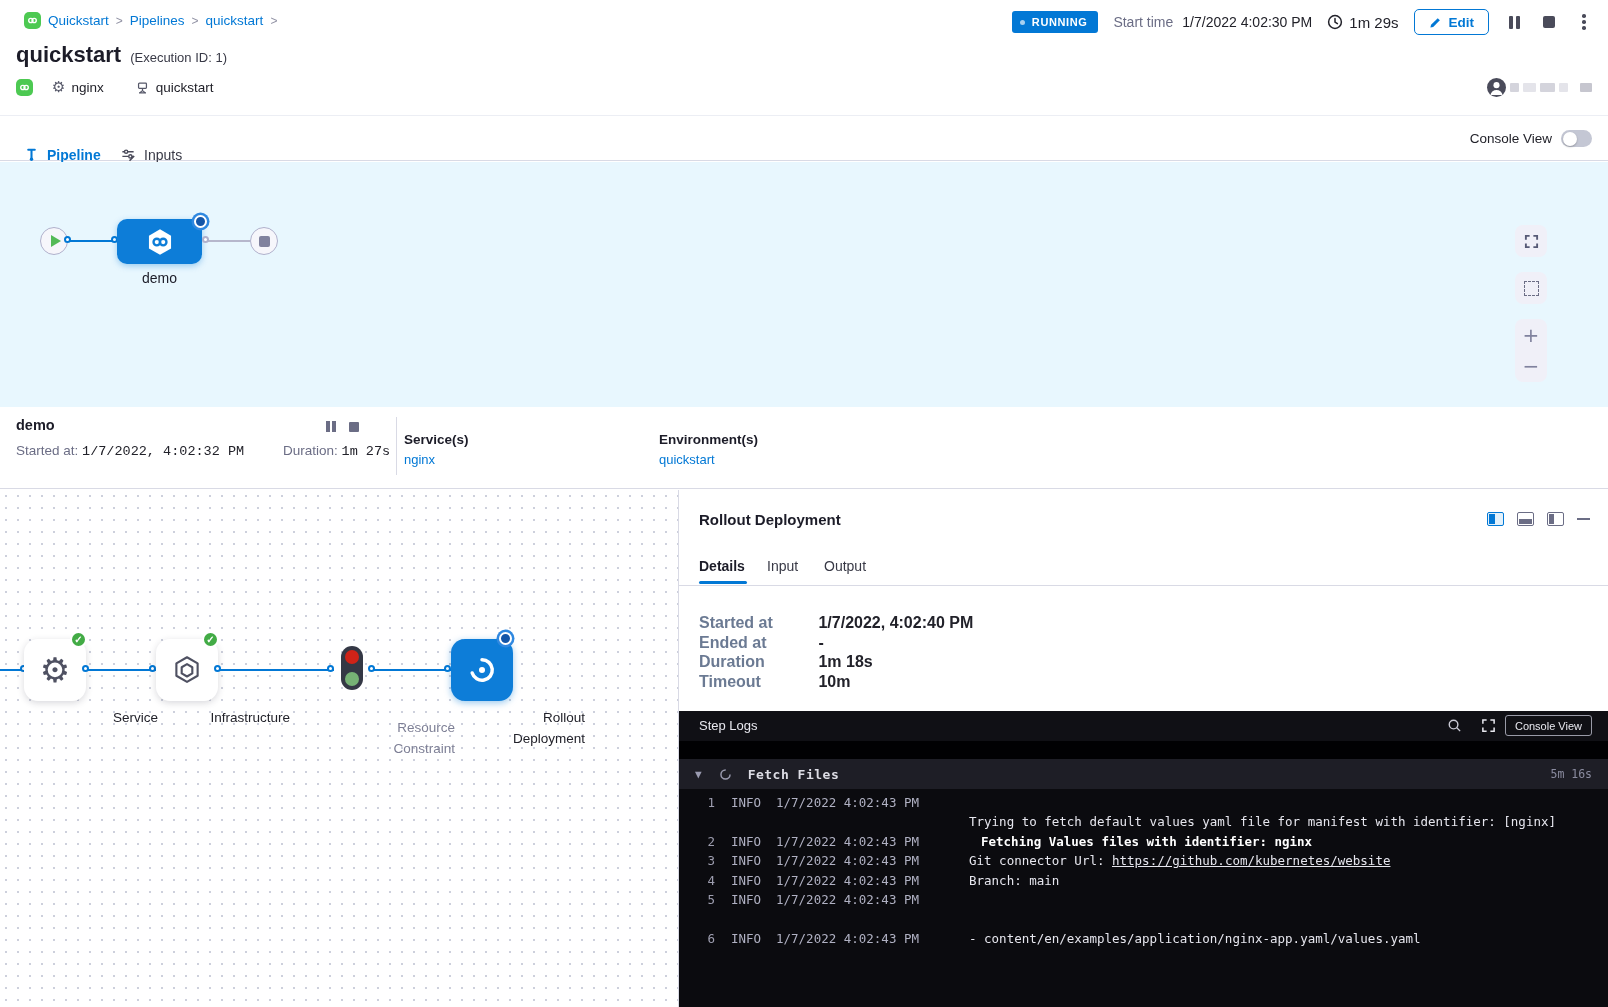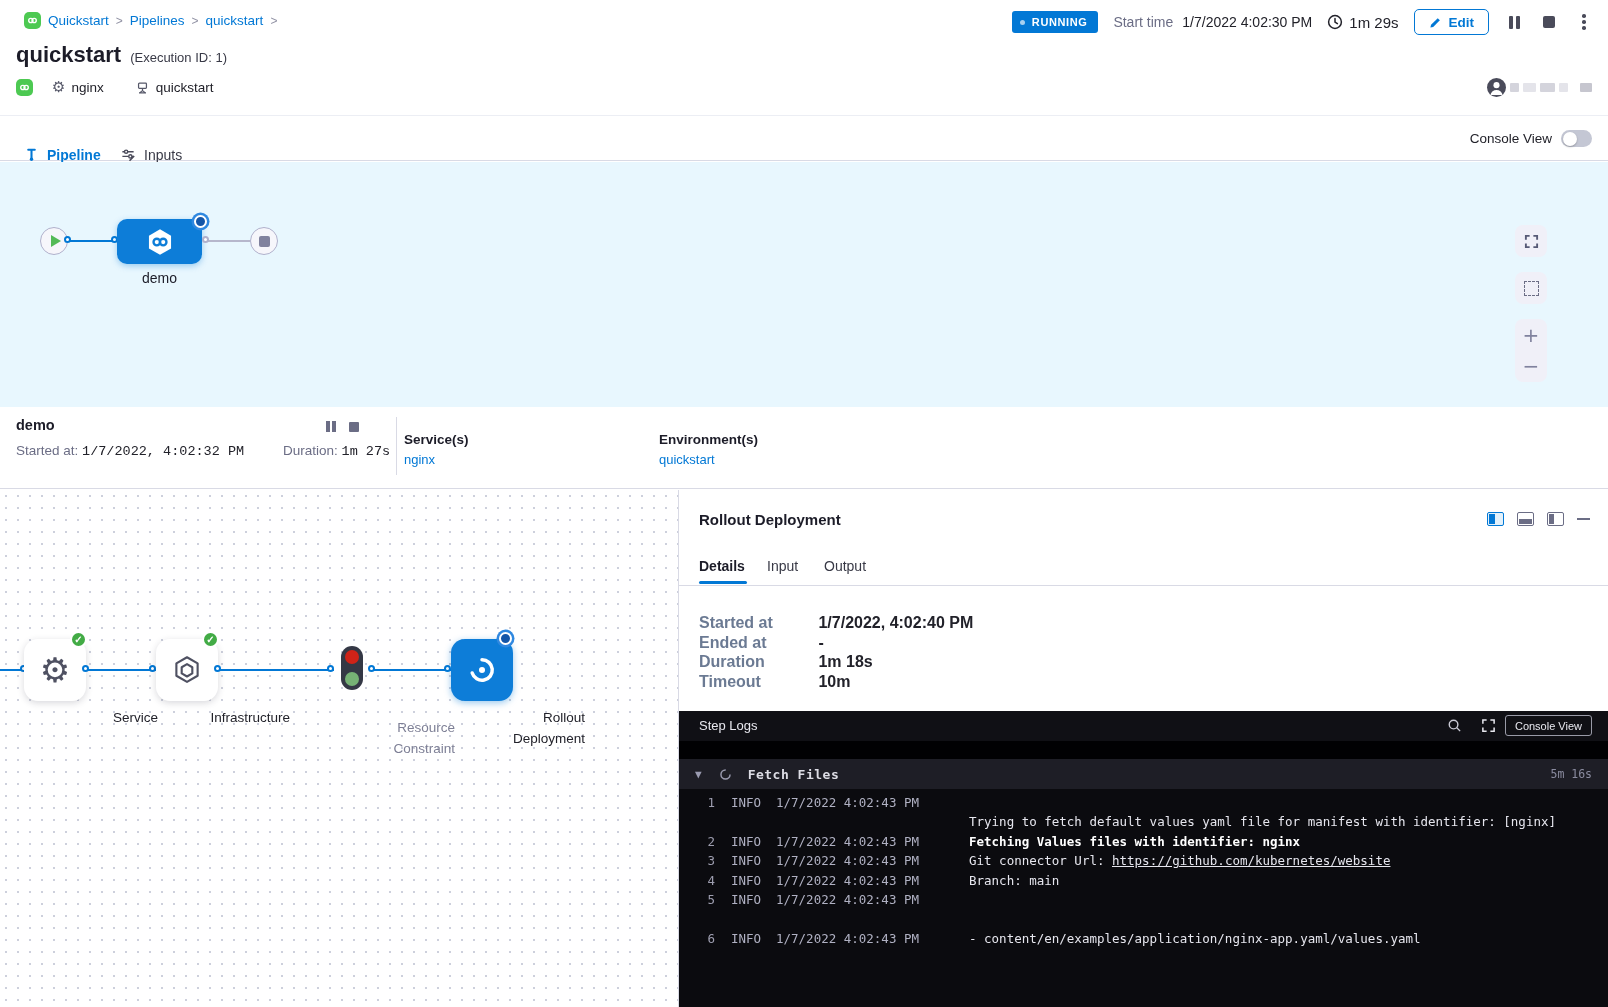--- a/index.html
+++ b/index.html
@@ -130,21 +130,21 @@
   .spinner { margin-left:17px; width:13px; height:13px; }
   .pend-circle { margin-left:37px; width:12px; height:12px; border:1.6px solid #9a9bb0; border-radius:50%; }
   .section-name { margin-left:16px; font-size:13px; font-weight:bold; color:#dcdce4; letter-spacing:.5px; }
   .section-name.dim { color:#b0b1c3; font-weight:normal; }
   .section-dur { position:absolute; right:16px; font-size:11.5px; color:#8a8b9f; }
   .log-row { position:absolute; left:0; right:0; height:16px; font-size:12.5px; }
   .ln-num { position:absolute; left:18px; width:18px; text-align:right; color:#9d9daf; }
   .ln-lev { position:absolute; left:52px; color:#b0b1c3; }
   .ln-time { position:absolute; left:97px; color:#b0b1c3; }
   .ln-msg { position:absolute; left:290px; right:14px; color:#e6e6ee; white-space:nowrap; overflow:hidden; }
-  .ln-msg.boldmsg { color:#ffffff; font-weight:bold; }
+  .ln-msg.boldmsg { color:#ffffff; font-weight:bold;margin-left:12px; }
   .ln-link { text-decoration:underline; color:#e6e6ee; cursor:pointer; }
 
   svg { display:block; }
 </style>
 </head>
 <body>
 
 <div class="app">
 
   <div class="topbar">

